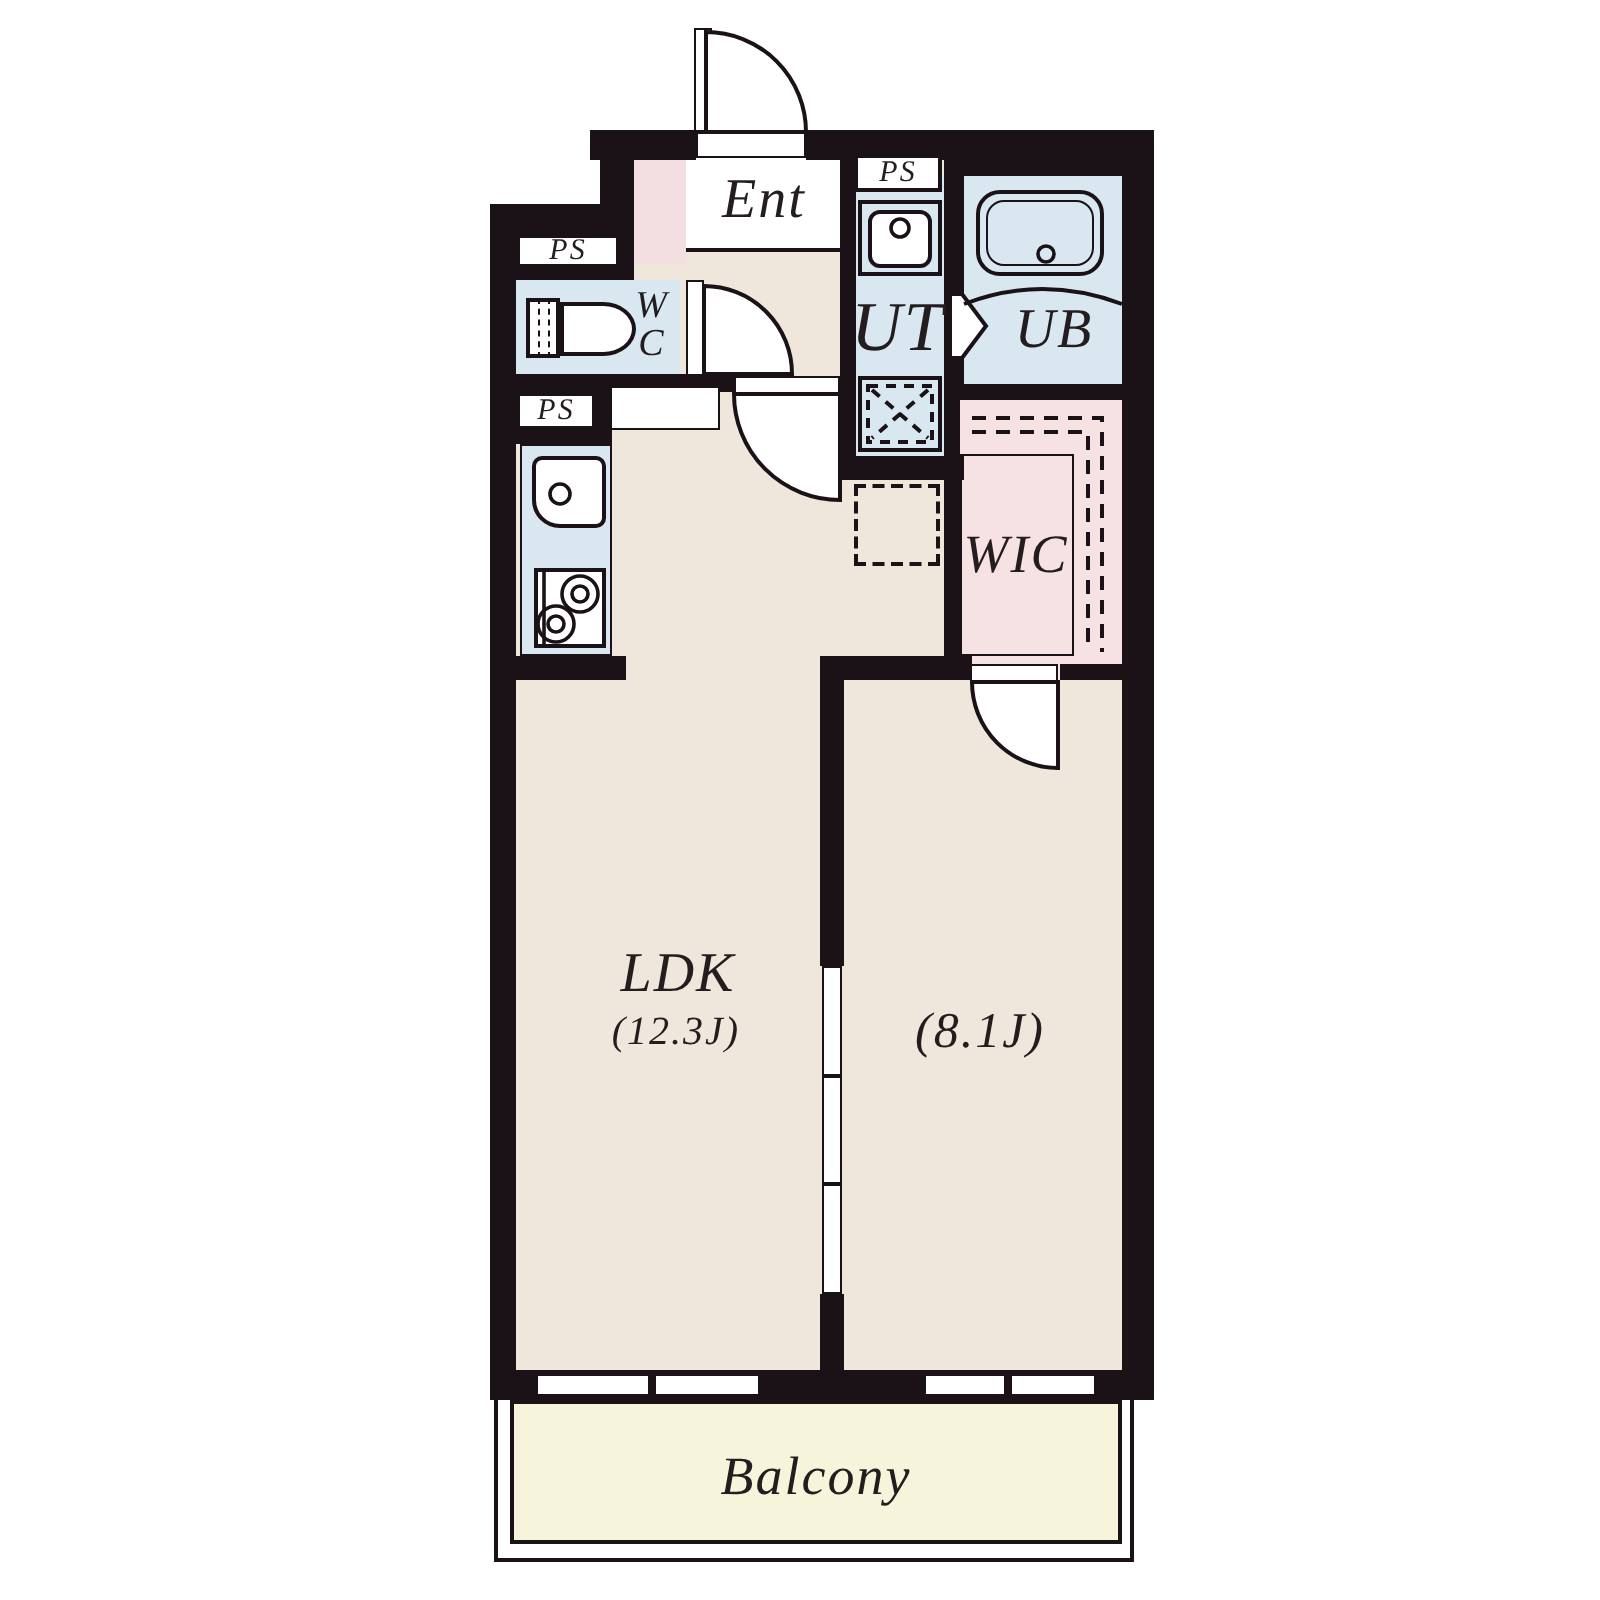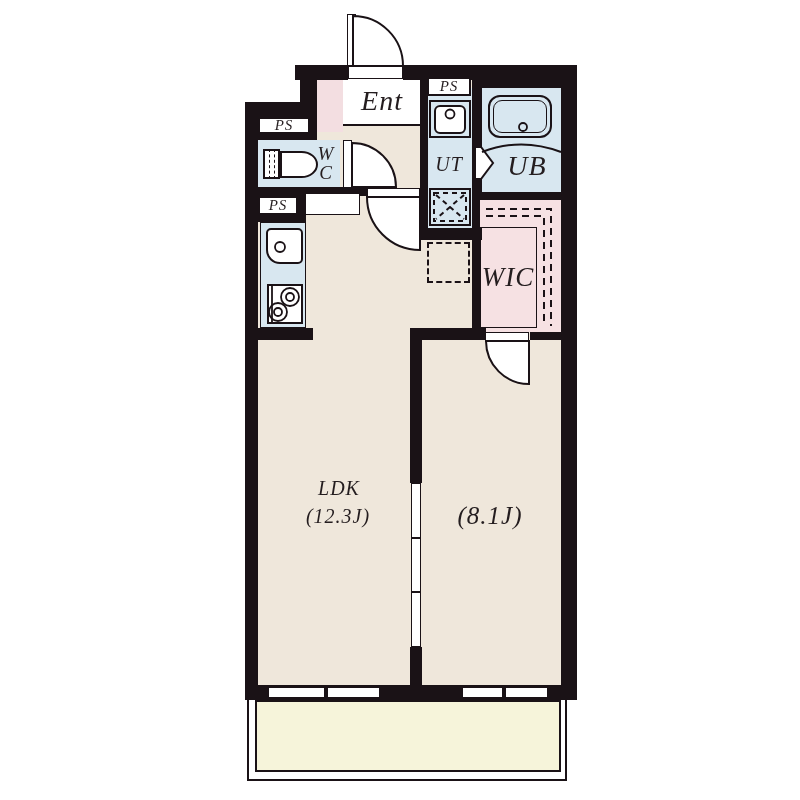--- a/index.html
+++ b/index.html
@@ -149,23 +149,24 @@
 
   <div class="label" style="left:284px;top:126px;font-size:15px;">PS</div>
   <div class="label" style="left:278px;top:206px;font-size:15px;">PS</div>
   <div class="label" style="left:449px;top:87px;font-size:15px;">PS</div>
 
   <div class="label" style="left:326px;top:163px;font-size:19px;">
     <div>W</div>
     <div>C</div>
   </div>
 
-  <div class="label" style="left:449px;top:164px;font-size:20px;">UT</div>
+  <div class="label" style="left:449px;top:164px;font-size:35px;">UT</div>
   <div class="label" style="left:527px;top:166px;font-size:28px;">UB</div>
   <div class="label" style="left:508px;top:278px;font-size:27px;">WIC</div>
 
-  <div class="label" style="left:339px;top:488px;font-size:20px;">LDK</div>
+  <div class="label" style="left:339px;top:488px;font-size:28px;">LDK</div>
   <div class="label" style="left:338px;top:516px;font-size:20px;">(12.3J)</div>
 
   <div class="label" style="left:490px;top:516px;font-size:25px;font-style:italic;">(8.1J)</div>
 
+  <div class="label" style="left:408px;top:739px;font-size:27px;">Balcony</div>
 
 </div>
 
 </body></html>

